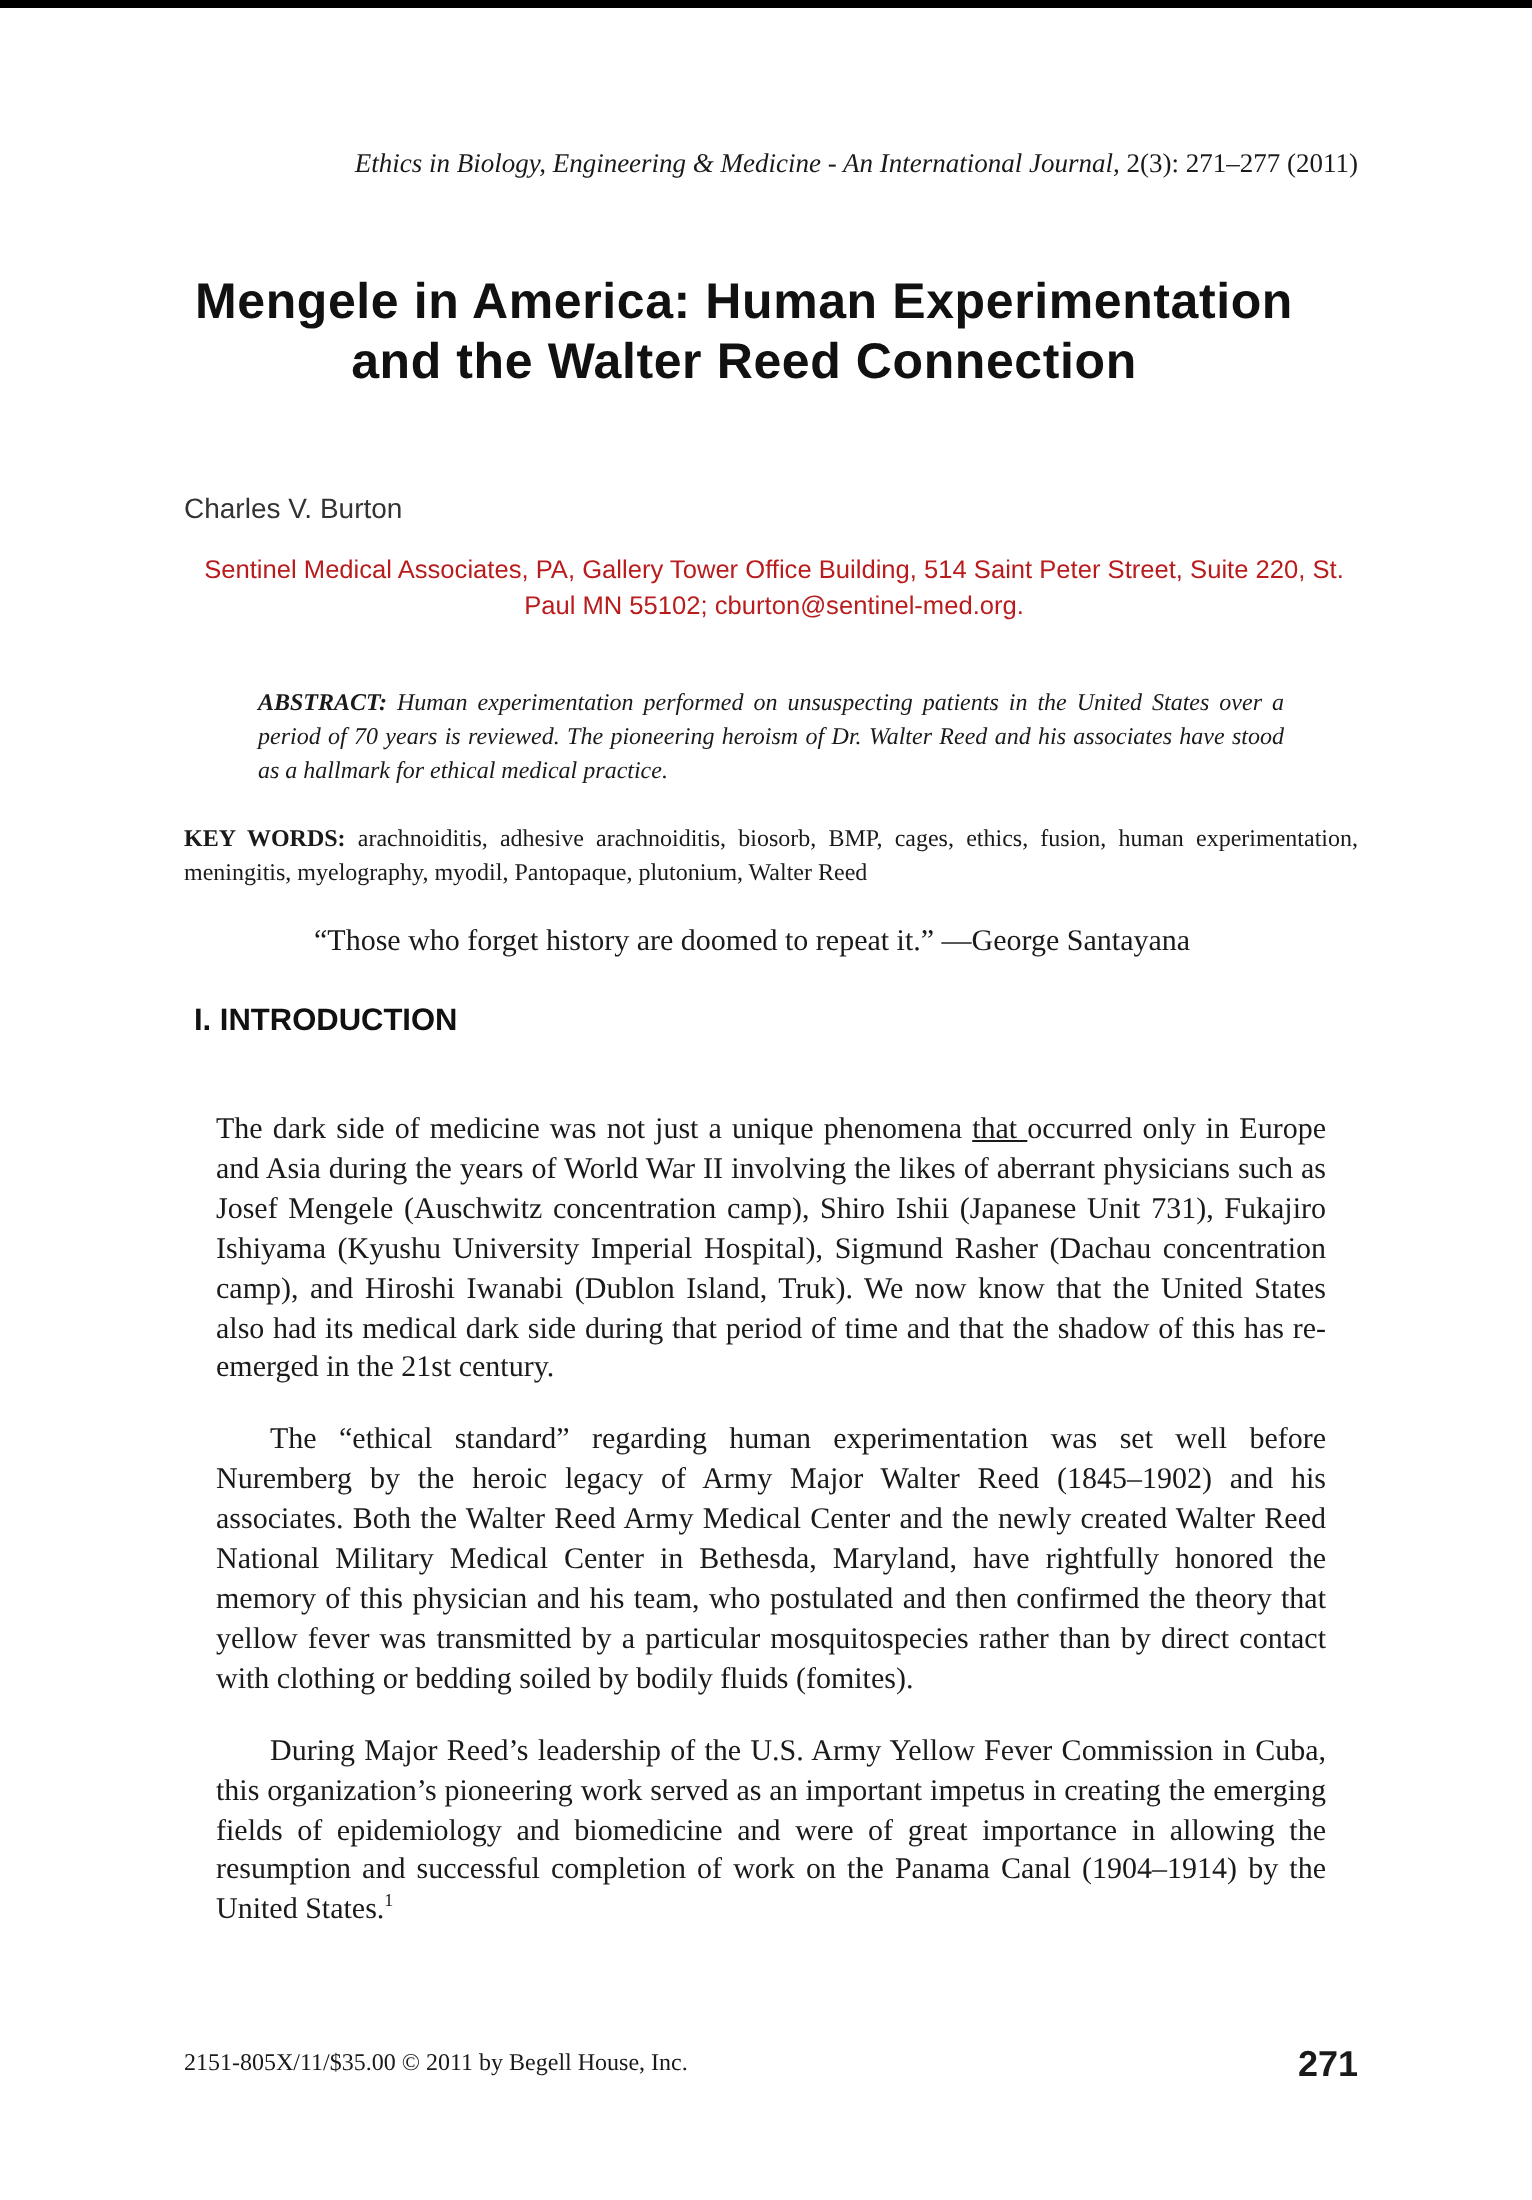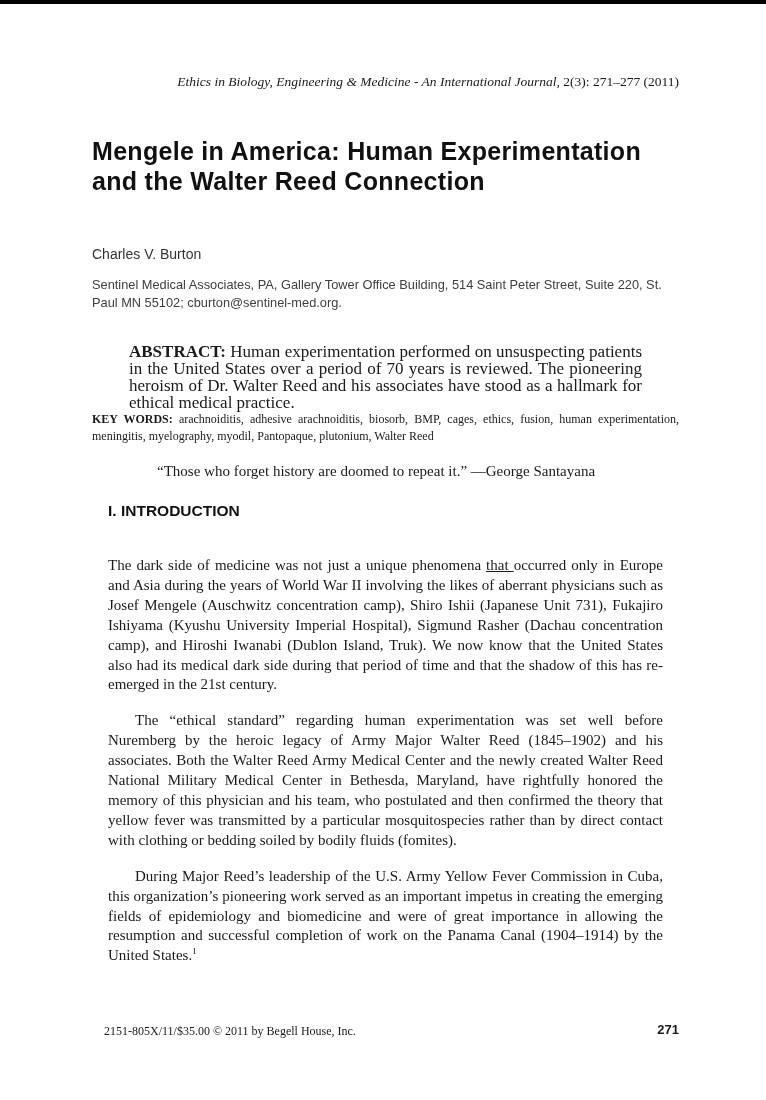--- a/index.html
+++ b/index.html
@@ -9,78 +9,78 @@
       background: #ffffff;
       position: relative;
       overflow: hidden;
       color: #1a1a1a;
     }
     .topbar {
       position: absolute; left: 0; top: 0; width: 766px; height: 4px;
       background: #000000;
     }
     .serif { font-family: "Liberation Serif", "DejaVu Serif", serif; }
-    .sans { font-family: "Liberation Sans", "DejaVu Sans", sans-serif; }
+    .sans { font-family: "Liberation Sans", "DejaVu Sans", sans-serif; text-align: center; }
 
     .running-head {
       position: absolute; right: 87px; top: 74px;
       font-size: 13.5px; font-style: italic; white-space: nowrap;
       color: #1a1a1a;
     }
     .running-head .roman { font-style: normal; text-align: right; }
 
     .title {
       position: absolute; left: 92px; top: 136px; width: 560px;
       font-size: 25px; font-weight: bold; line-height: 30px;
       color: #111111; margin: 0;
       letter-spacing: 0.3px;
     }
     .author {
       position: absolute; left: 92px; top: 246px;
       font-size: 14px; color: #333333;
     }
     .affiliation {
       position: absolute; left: 92px; top: 276px; width: 590px;
-      font-size: 12.8px; line-height: 18px; color: #404040;
+      font-size: 12.8px; line-height: 18px; color: #b91c1c;
     }
     .abstract {
       position: absolute; left: 129px; top: 343px; width: 513px;
-      font-size: 17px; line-height: 17px; text-align: justify;
+      font-size: 12px; line-height: 17px; text-align: justify; font-style: italic;
     }
     .keywords {
       position: absolute; left: 92px; top: 411px; width: 587px;
       font-size: 12px; line-height: 17px; text-align: justify;
     }
     .label { font-weight: bold; }
     .epigraph {
       position: absolute; left: 157px; top: 463px; white-space: nowrap;
       font-size: 15px;
       text-align: center;
     }
     .section-heading {
-      position: absolute; left: 108px; top: 502px;
+      position: absolute; left: 97px; top: 502px;
       font-size: 15.5px; font-weight: bold; margin: 0; color: #111;
     }
     .body-text {
       position: absolute; left: 92px; top: 540px; width: 587px;
       font-size: 15px; line-height: 19.9px; text-align: justify;
     }
     .body-text p { margin: 16px; }
     .body-text p.indent { text-indent: 27px; }
     .body-text p.first { text-indent: 0; }
     .body-text .ul { text-decoration: underline; }
     .body-text sup { font-size: 9px; line-height: 0; vertical-align: 6px; }
 
     .footer-left {
-      position: absolute; left: 104px; top: 1024px; white-space: nowrap;
+      position: absolute; left: 92px; top: 1024px; white-space: nowrap;
       font-size: 12px;
     }
     .page-number {
       position: absolute; right: 87px; top: 1022px;
-      font-size: 13px; font-weight: bold;
+      font-size: 18px; font-weight: bold;
     }
   </style>
 </head>
 <body>
 
 <div class="topbar"></div>
 
 <div class="running-head serif">
   <span>Ethics in Biology, Engineering &amp; Medicine - An International Journal,</span><span class="roman"> 2(3): 271–277 (2011)</span>
 </div>

